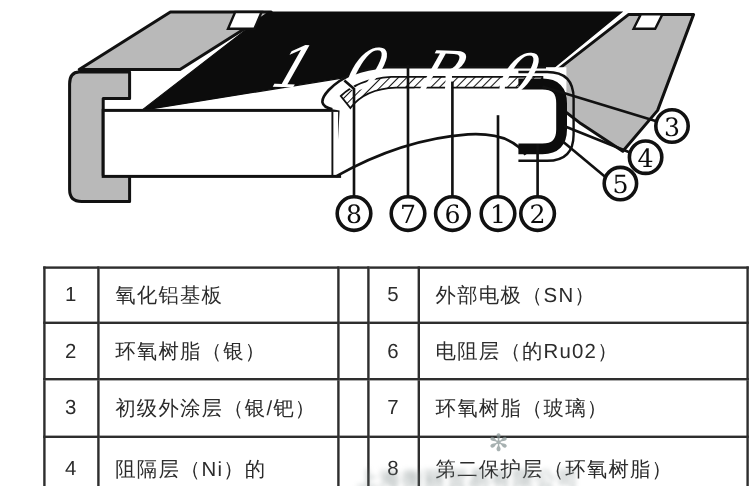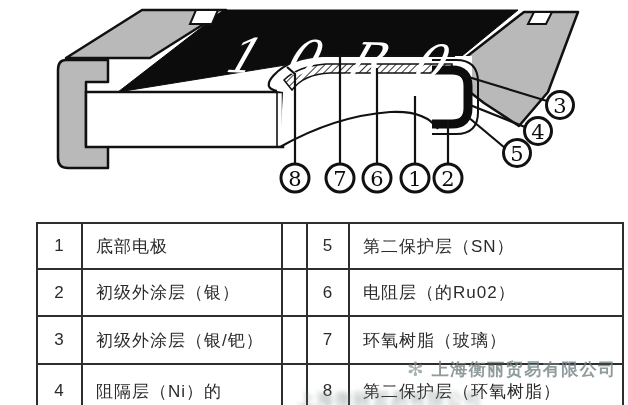--- a/index.html
+++ b/index.html
@@ -102,28 +102,28 @@
     <colgroup>
       <col style="width:45px">
         <col style="width:200px">
         <col style="width:25px">
       <col style="width:42px">
         <col style="width:274px">
     </colgroup>
     <tbody>
         <tr class="r1">
       <td class="no">1</td>
-      <td class="lbl">底部电极</td>
+      <td class="lbl">氧化铝基板</td>
       <td class="gap"></td>
       <td class="no">5</td>
-      <td class="lbl">第二保护层（SN）</td>
+      <td class="lbl">外部电极（SN）</td>
     </tr>
     <tr class="r2">
       <td class="no">2</td>
-      <td class="lbl">初级外涂层（银）</td>
+      <td class="lbl">环氧树脂（银）</td>
       <td class="gap"></td>
       <td class="no">6</td>
       <td class="lbl">电阻层（的Ru02）</td>
     </tr>
     <tr class="r3">
       <td class="no">3</td>
       <td class="lbl">初级外涂层（银/钯）</td>
       <td class="gap"></td>
       <td class="no">7</td>
       <td class="lbl">环氧树脂（玻璃）</td>
@@ -133,17 +133,16 @@
       <td class="lbl">阻隔层（Ni）的</td>
       <td class="gap"></td>
       <td class="no">8</td>
       <td class="lbl">第二保护层（环氧树脂）</td>
     </tr>
   </tbody>
     </table>
 
   <div class="wm">
     <span class="logo">✻</span>
-    <span class="txt">上海衡丽贸易有限公司</span>
   </div>
   <div class="wm-faint">上海衡丽贸易有限公司</div>
 
 </div>
 
 </body></html>

